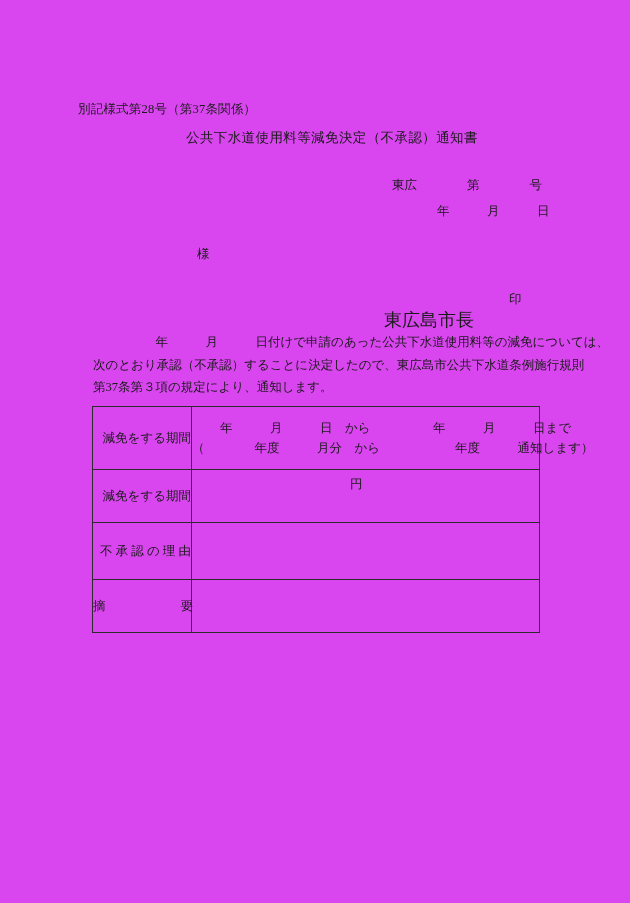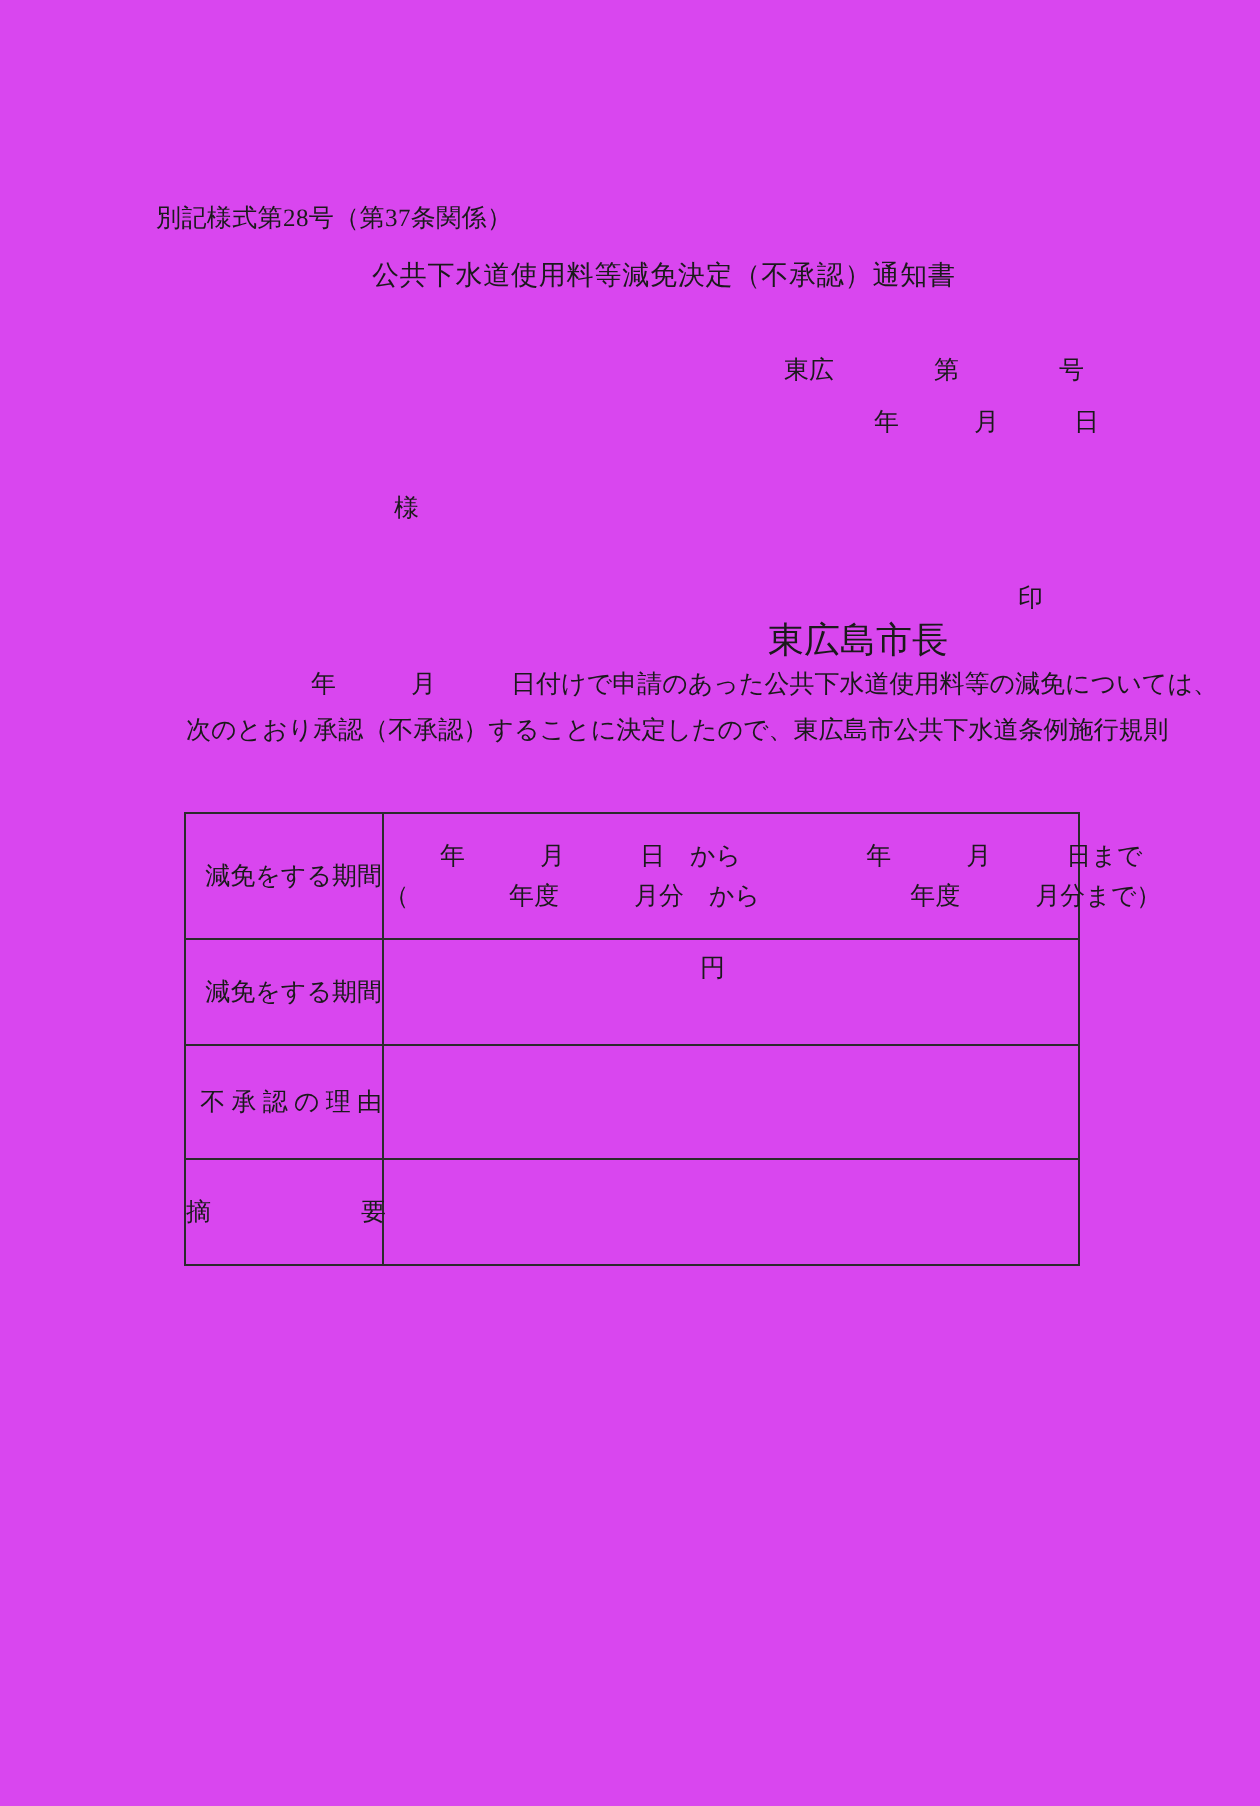--- a/index.html
+++ b/index.html
@@ -131,29 +131,30 @@
 
   <div class="abs addressee">様</div>
 
   <div class="abs issuer">東広島市長</div>
 
   <div class="abs seal">印</div>
 
   <div class="body-text">
     <div class="body-line">　　　　　年　　　月　　　日付けで申請のあった公共下水道使用料等の減免については、</div>
     <div class="body-line">次のとおり承認（不承認）することに決定したので、東広島市公共下水道条例施行規則</div>
+    <div class="body-line">第37条第３項の規定により、通知します。</div>
   </div>
 
   <table class="form-table">
     <tbody>
       <tr class="row-period">
         <td class="label-cell">減免をする期間</td>
         <td class="value-cell">
           <div class="period-line-1">年　　　月　　　日　から　　　　　年　　　月　　　日まで</div>
-          <div class="period-line-2">（　　　　年度　　　月分　から　　　　　　年度　　　月分まで）</div>
+          <div class="period-line-2">（　　　　年度　　　月分　から　　　　　　年度　　　通知します）</div>
         </td>
       </tr>
       <tr class="row-amount">
         <td class="label-cell">減免をする期間</td>
         <td class="value-cell">
           <div class="amount-line">円</div>
         </td>
       </tr>
       <tr class="row-reason">
         <td class="label-cell">不 承 認 の 理 由</td>

